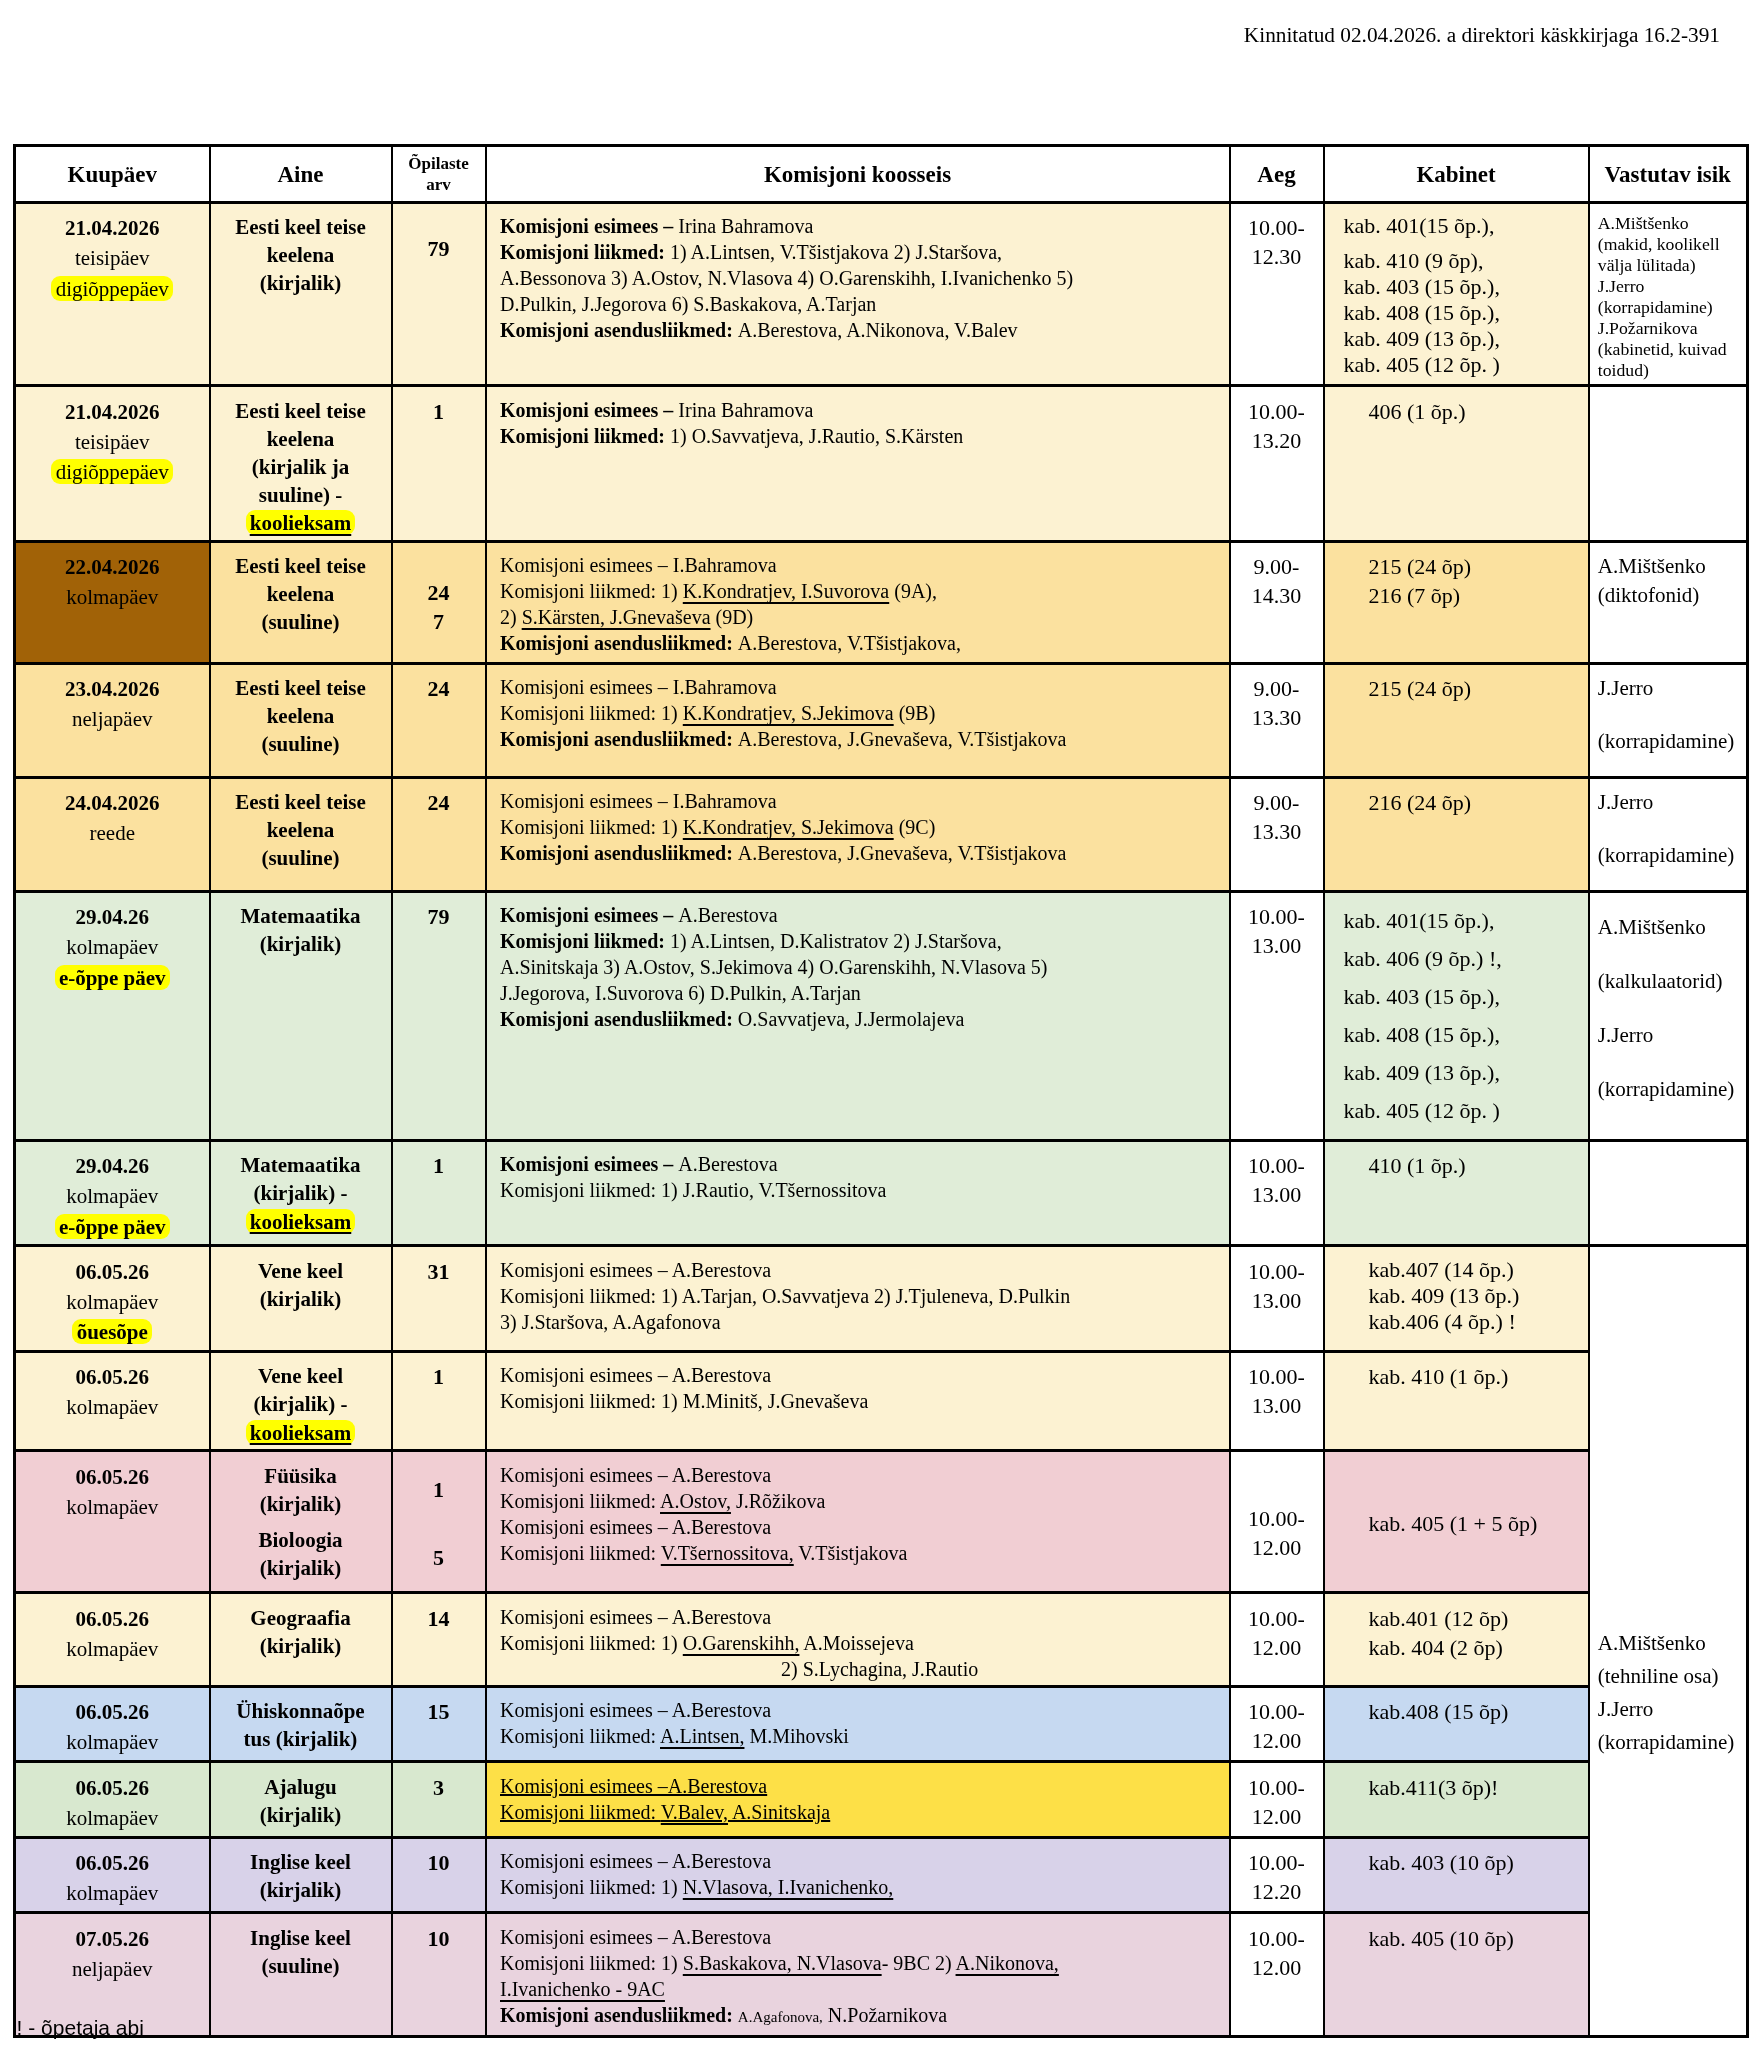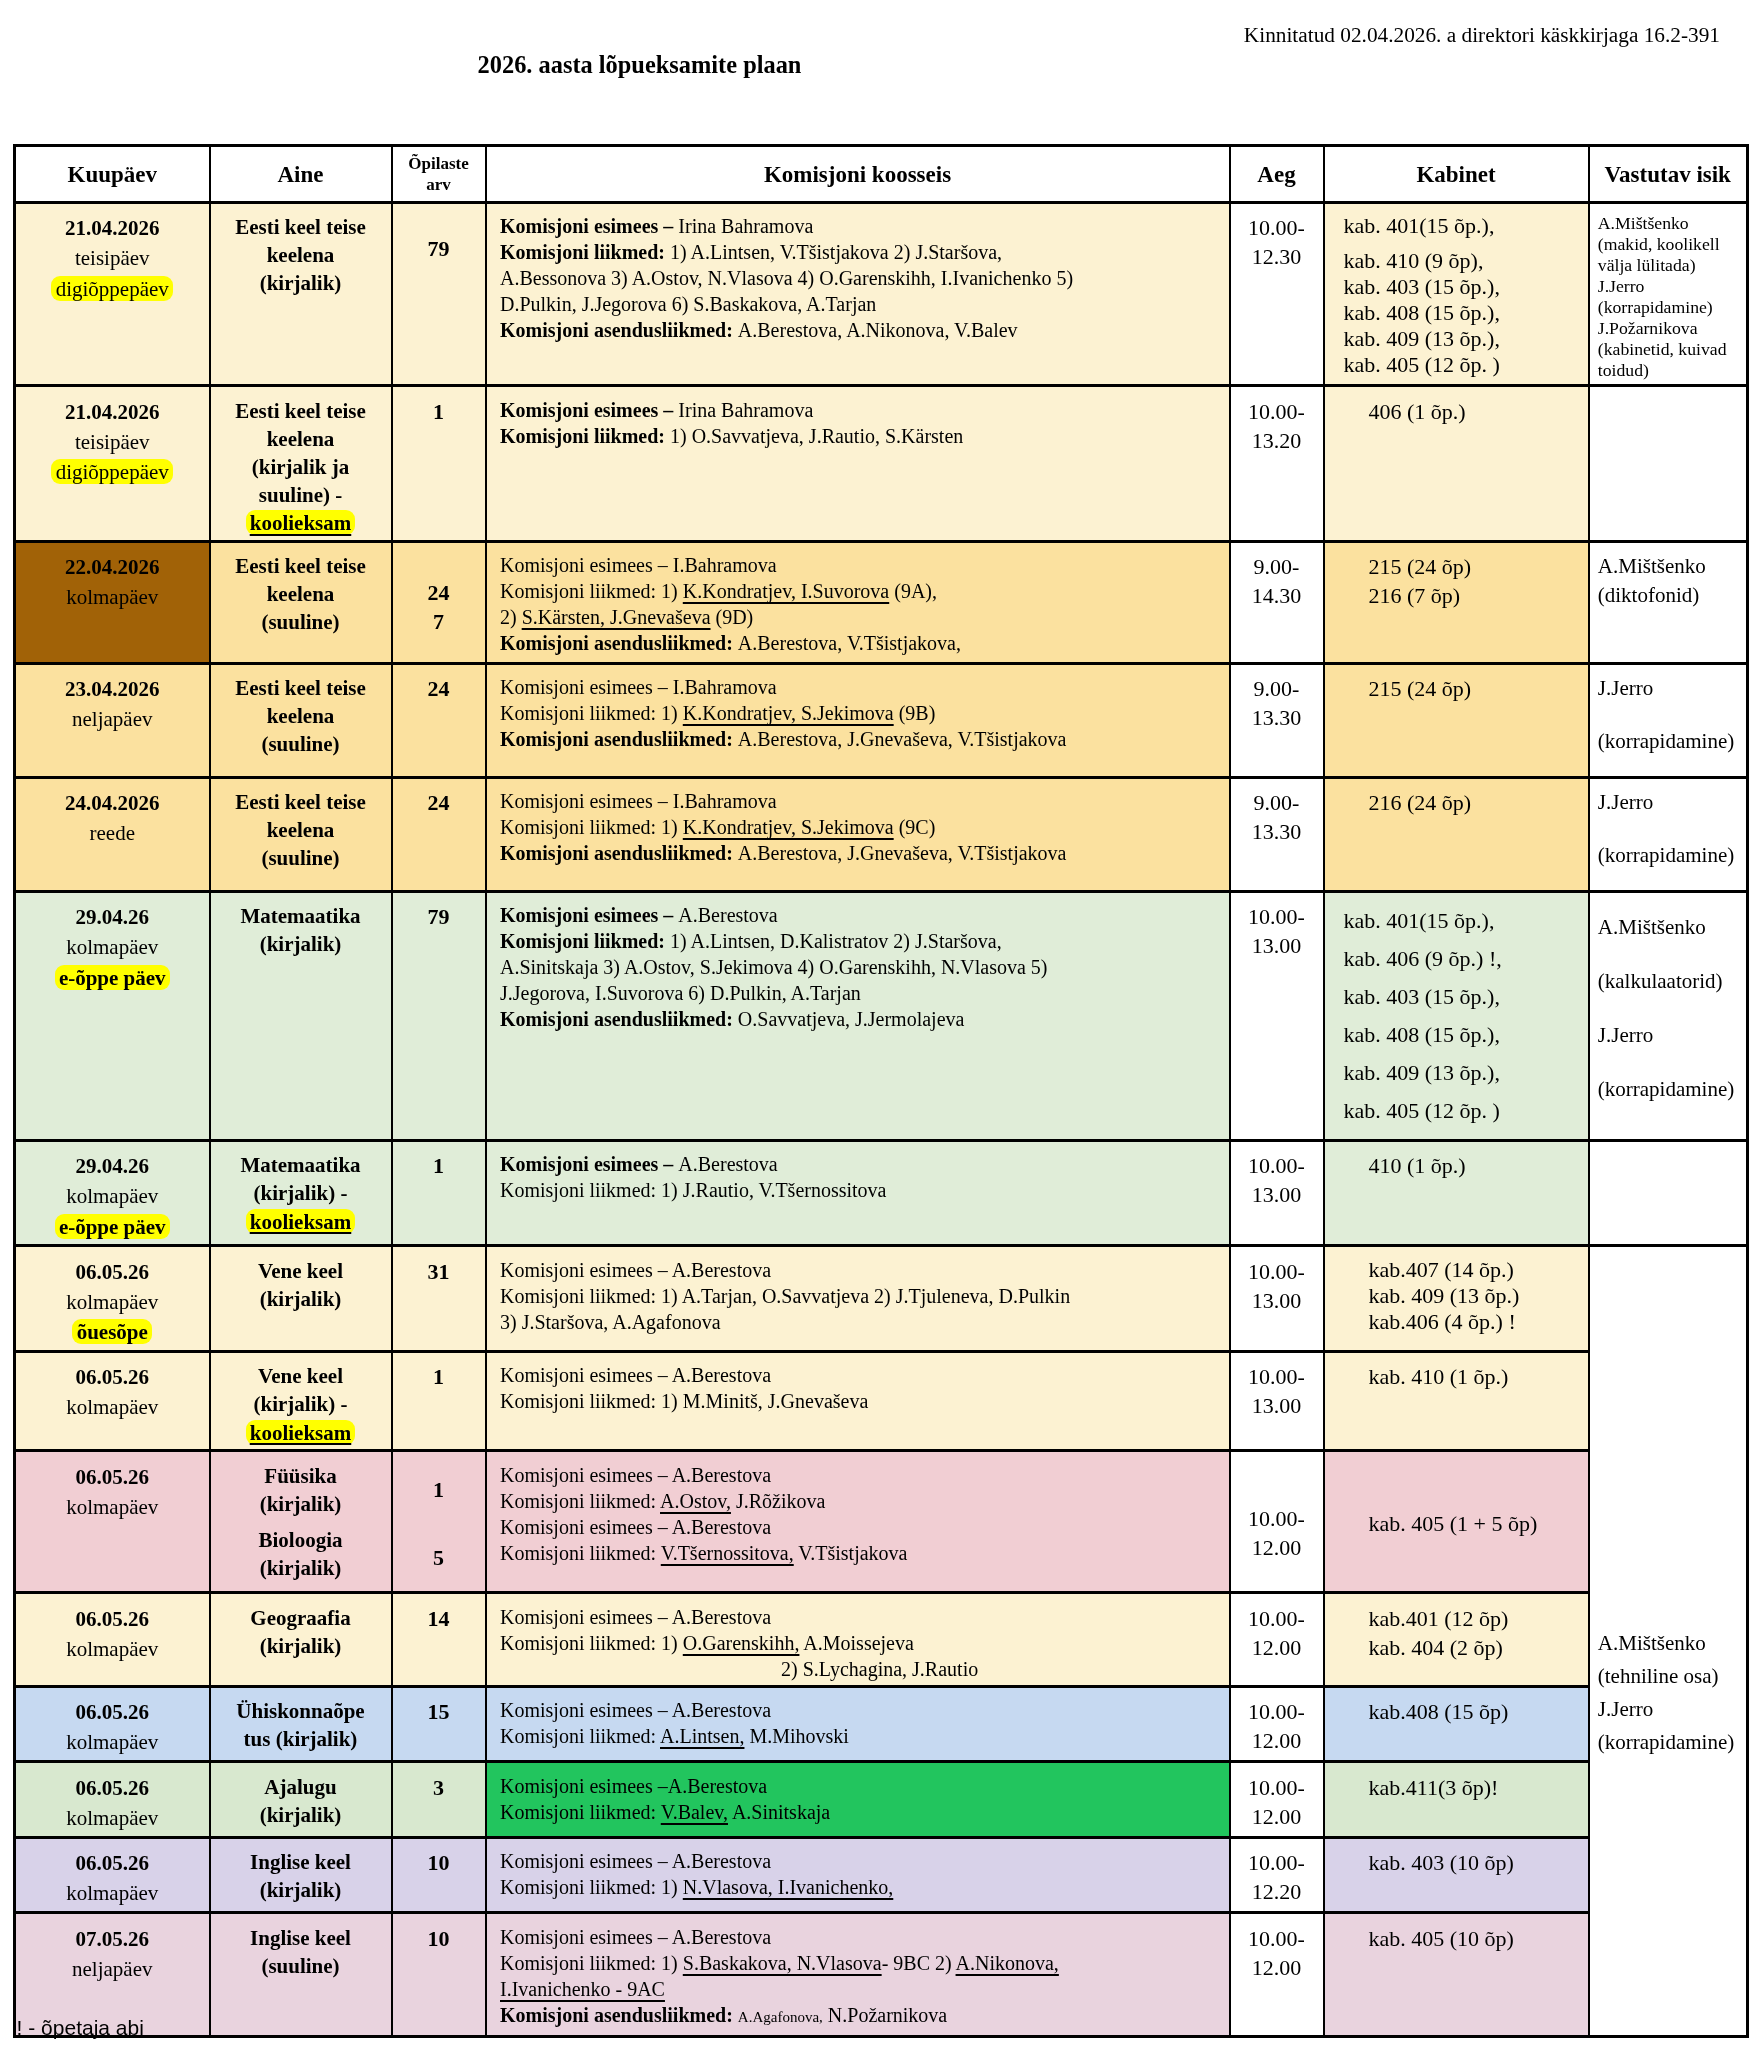--- a/index.html
+++ b/index.html
@@ -34,21 +34,20 @@
   .seg.sm{font-size:15px;}
   .line{min-height:0.9em;}
   .footnote{position:absolute;top:2016px;left:16.6px;font-family:"Liberation Sans", sans-serif;font-size:21px;}
 </style>
 </head>
 <body>
 
 <div class="approval">Kinnitatud 02.04.2026. a direktori käskkirjaga 16.2-391</div>
 
 <div class="titlewrap">
-  <div>2026. aasta lõpueksamite plaan</div>
 </div>
 
 <table class="plan">
   <colgroup>
       <col style="width: 195px;">
       <col style="width: 182px;">
       <col style="width: 94px;">
       <col style="width: 744px;">
       <col style="width: 94px;">
       <col style="width: 265px;">
@@ -441,21 +440,21 @@
           <div class="line"><span class="seg b">06.05.26</span></div>
           <div class="line"><span class="seg">kolmapäev</span></div>
         </td>
         <td class="c-aine" style="background: rgb(216, 232, 207);">
           <div class="line"><span class="seg">Ajalugu</span></div>
           <div class="line"><span class="seg">(kirjalik)</span></div>
         </td>
         <td class="c-arv" style="background: rgb(216, 232, 207);">
           <div class="line"><span class="seg">3</span></div>
         </td>
-        <td class="c-kom" style="background: #22c55e;">
+        <td class="c-kom" style="background: #fde047; text-decoration: underline;">
           <div class="line"><span class="seg">Komisjoni esimees –A.Berestova</span></div>
           <div class="line"><span class="seg">Komisjoni liikmed: </span><span class="seg u">V.Balev,</span><span class="seg"> A.Sinitskaja</span></div>
         </td>
         <td class="c-aeg">
           <div class="line"><span class="seg">10.00-</span></div>
           <div class="line"><span class="seg">12.00</span></div>
         </td>
         <td class="c-kab" style="background: rgb(216, 232, 207); line-height: 29px;">
           <div class="line"><span class="seg">kab.411(3 õp)!</span></div>
         </td>

